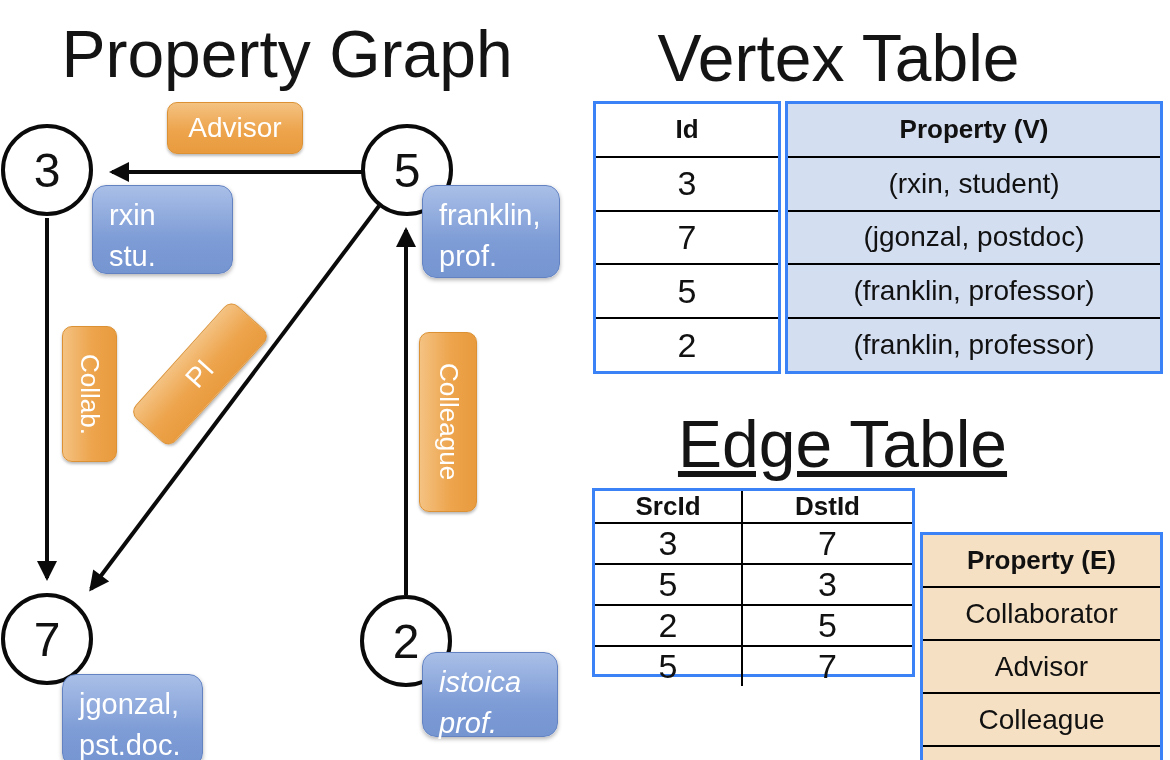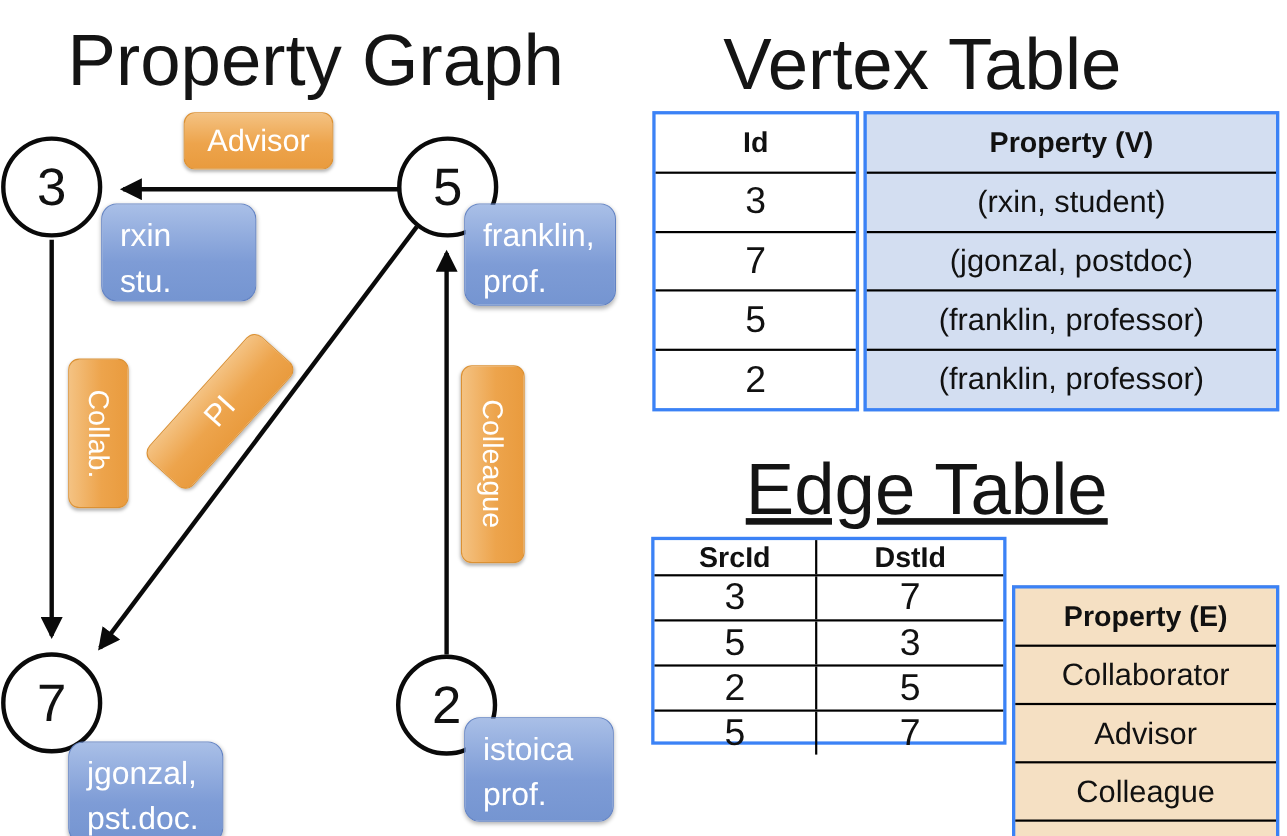--- a/index.html
+++ b/index.html
@@ -91,21 +91,21 @@
     <span>stu.</span>
   </div>
   <div class="vbox" style="left:422px; top:185px; width:138px; height:93px;">
     <span>franklin,</span>
     <span>prof.</span>
   </div>
   <div class="vbox" style="left:62px; top:650px; width:141px; height:93px;margin-top:24px;">
     <span>jgonzal,</span>
     <span>pst.doc.</span>
   </div>
-  <div class="vbox" style="left:422px; top:652px; width:136px; height:95px;">
+  <div class="vbox" style="left:422px; top:652px; width:136px; height:85px;font-style:italic;">
     <span>istoica</span>
     <span>prof.</span>
   </div>
 
   <div class="tcol" style="left:593px; top:101px; width:188px; height:273px;">
     <div class="trow">
         <div class="tcell hdr">Id</div>
       </div>
     <div class="trow">
         <div class="tcell">3</div>

